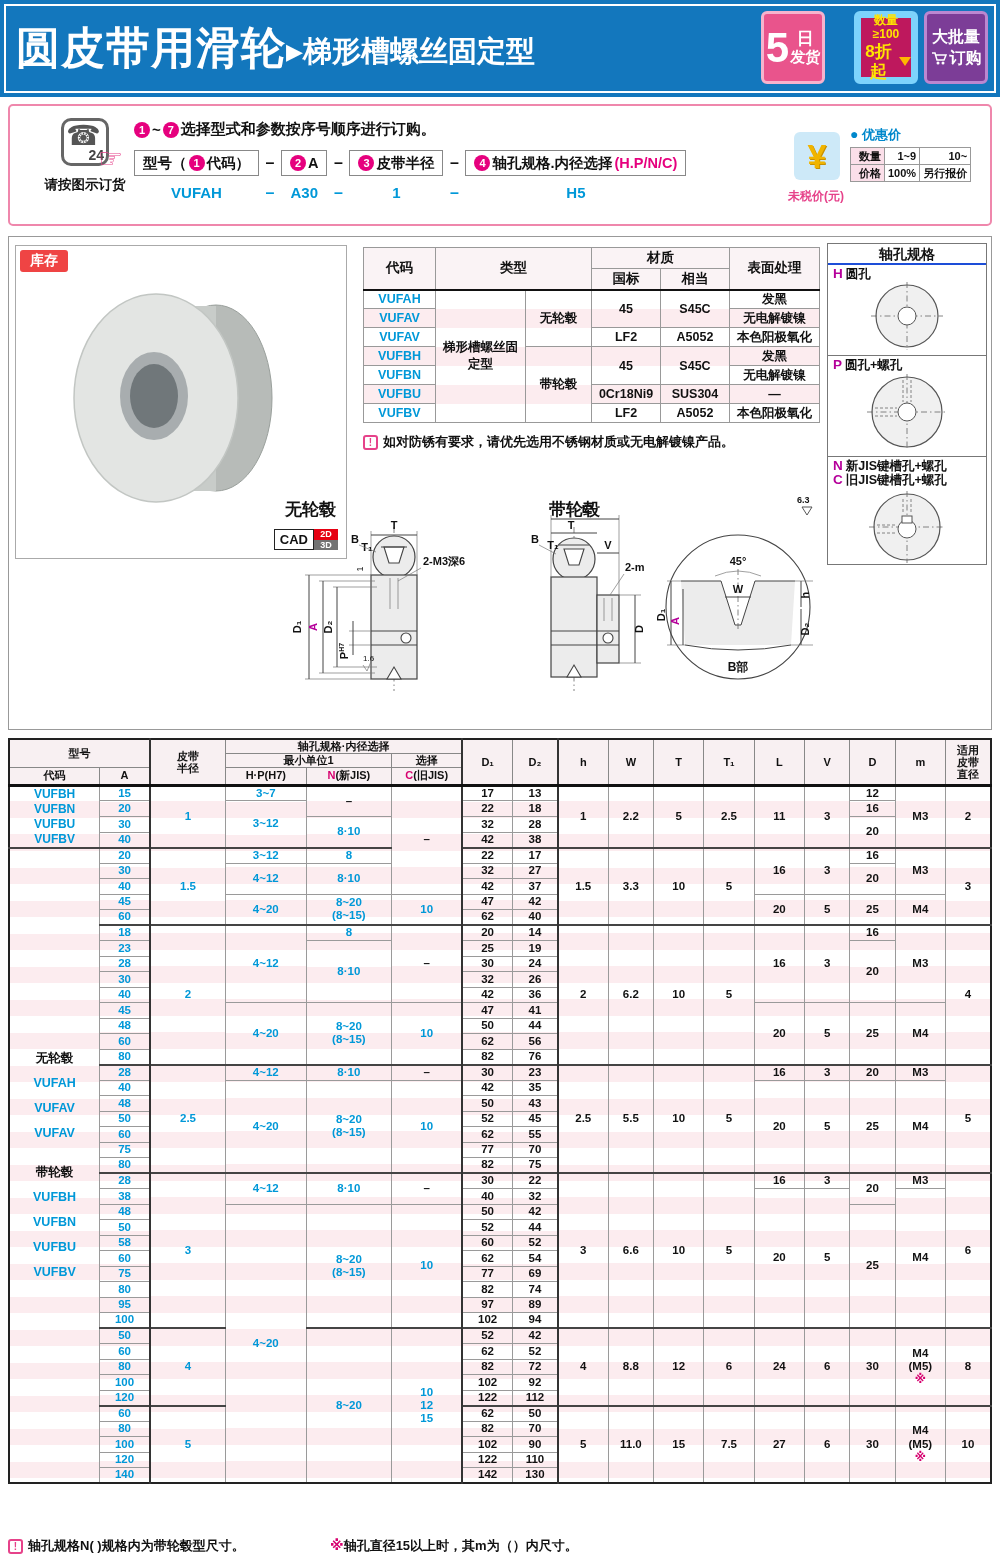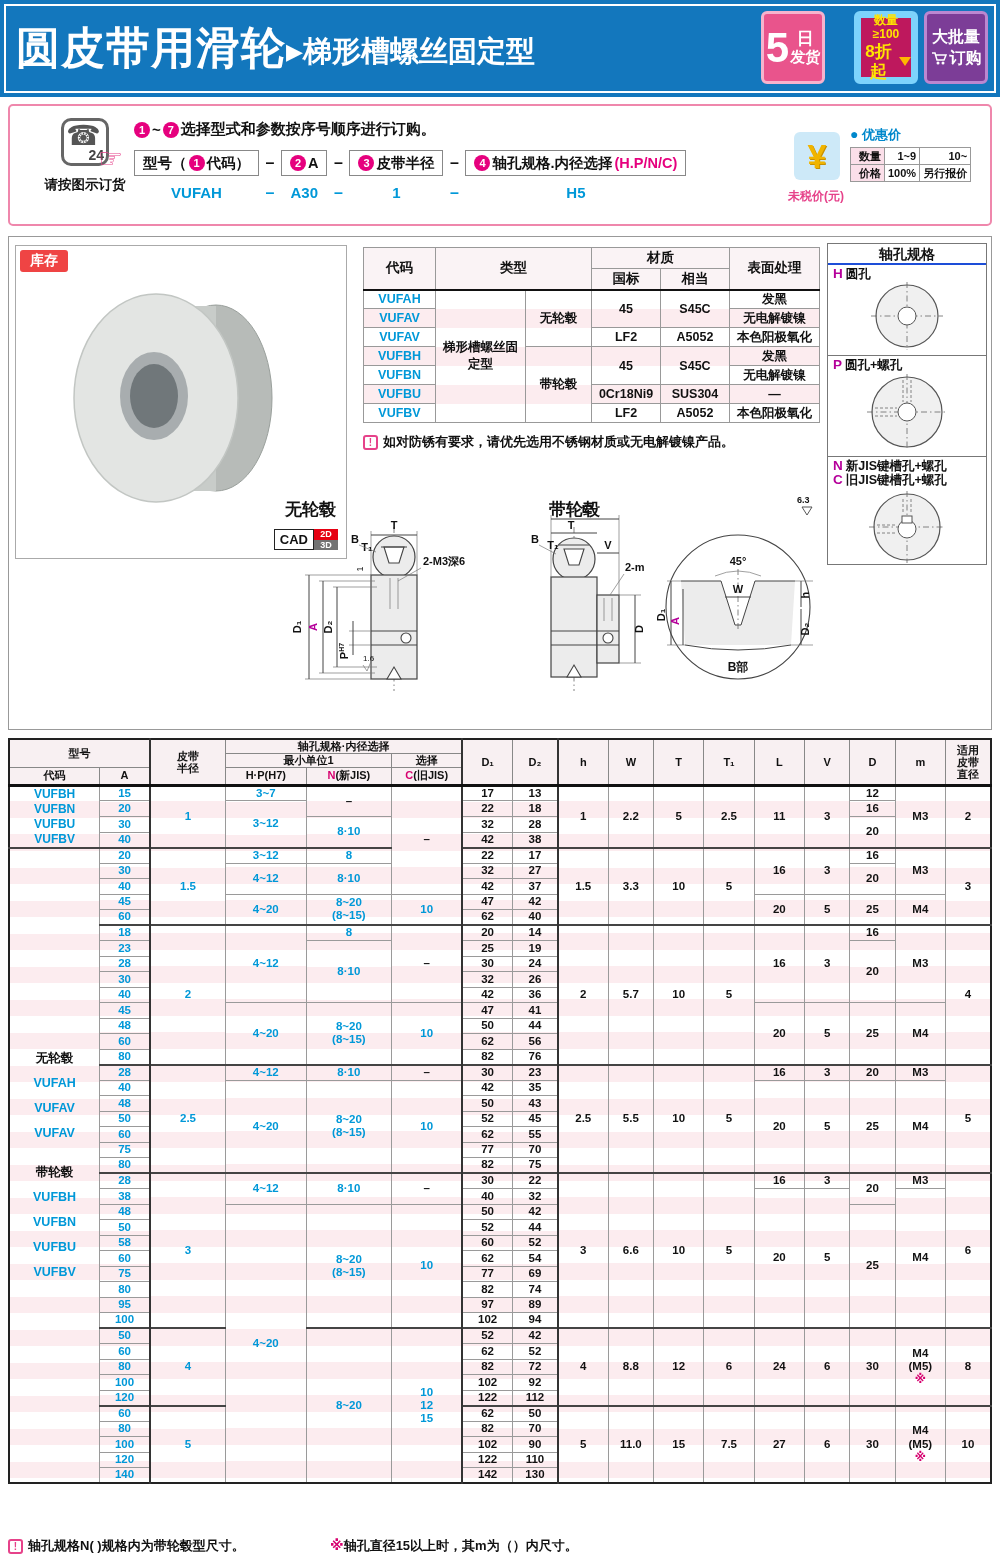--- a/index.html
+++ b/index.html
@@ -623,21 +623,21 @@
       </tr>
       <tr class="grp">
         <td data-col="1" class="b">18</td>
         <td data-col="2" class="b" rowspan="9">2</td>
         <td data-col="3" class="b" rowspan="5">4~12</td>
         <td data-col="4" class="b">8</td>
         <td data-col="5" rowspan="5">–</td>
         <td data-col="6">20</td>
         <td data-col="7">14</td>
         <td data-col="8" rowspan="9">2</td>
-        <td data-col="9" rowspan="9">5.7</td>
+        <td data-col="9" rowspan="9">6.2</td>
         <td data-col="10" rowspan="9">10</td>
         <td data-col="11" rowspan="9">5</td>
         <td data-col="12" rowspan="5">16</td>
         <td data-col="13" rowspan="5">3</td>
         <td data-col="14">16</td>
         <td data-col="15" rowspan="5">M3</td>
         <td data-col="16" rowspan="9">4</td>
       </tr>
       <tr>
         <td data-col="1" class="b">23</td>

